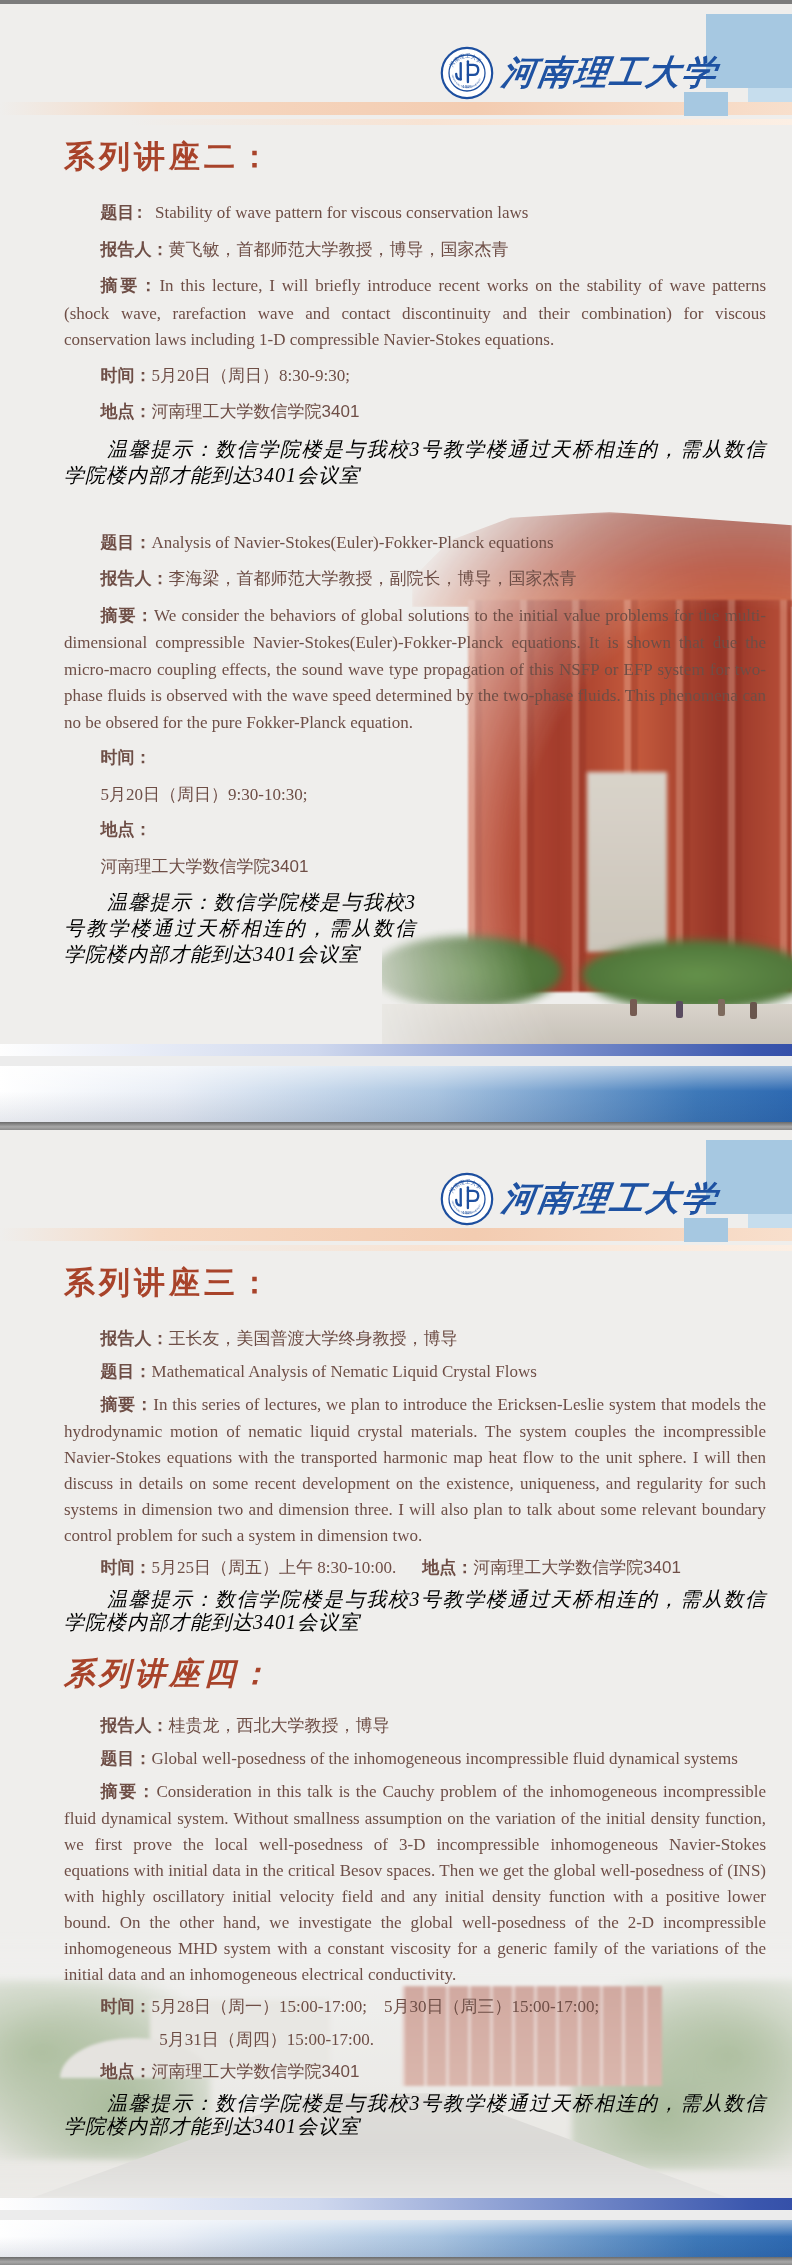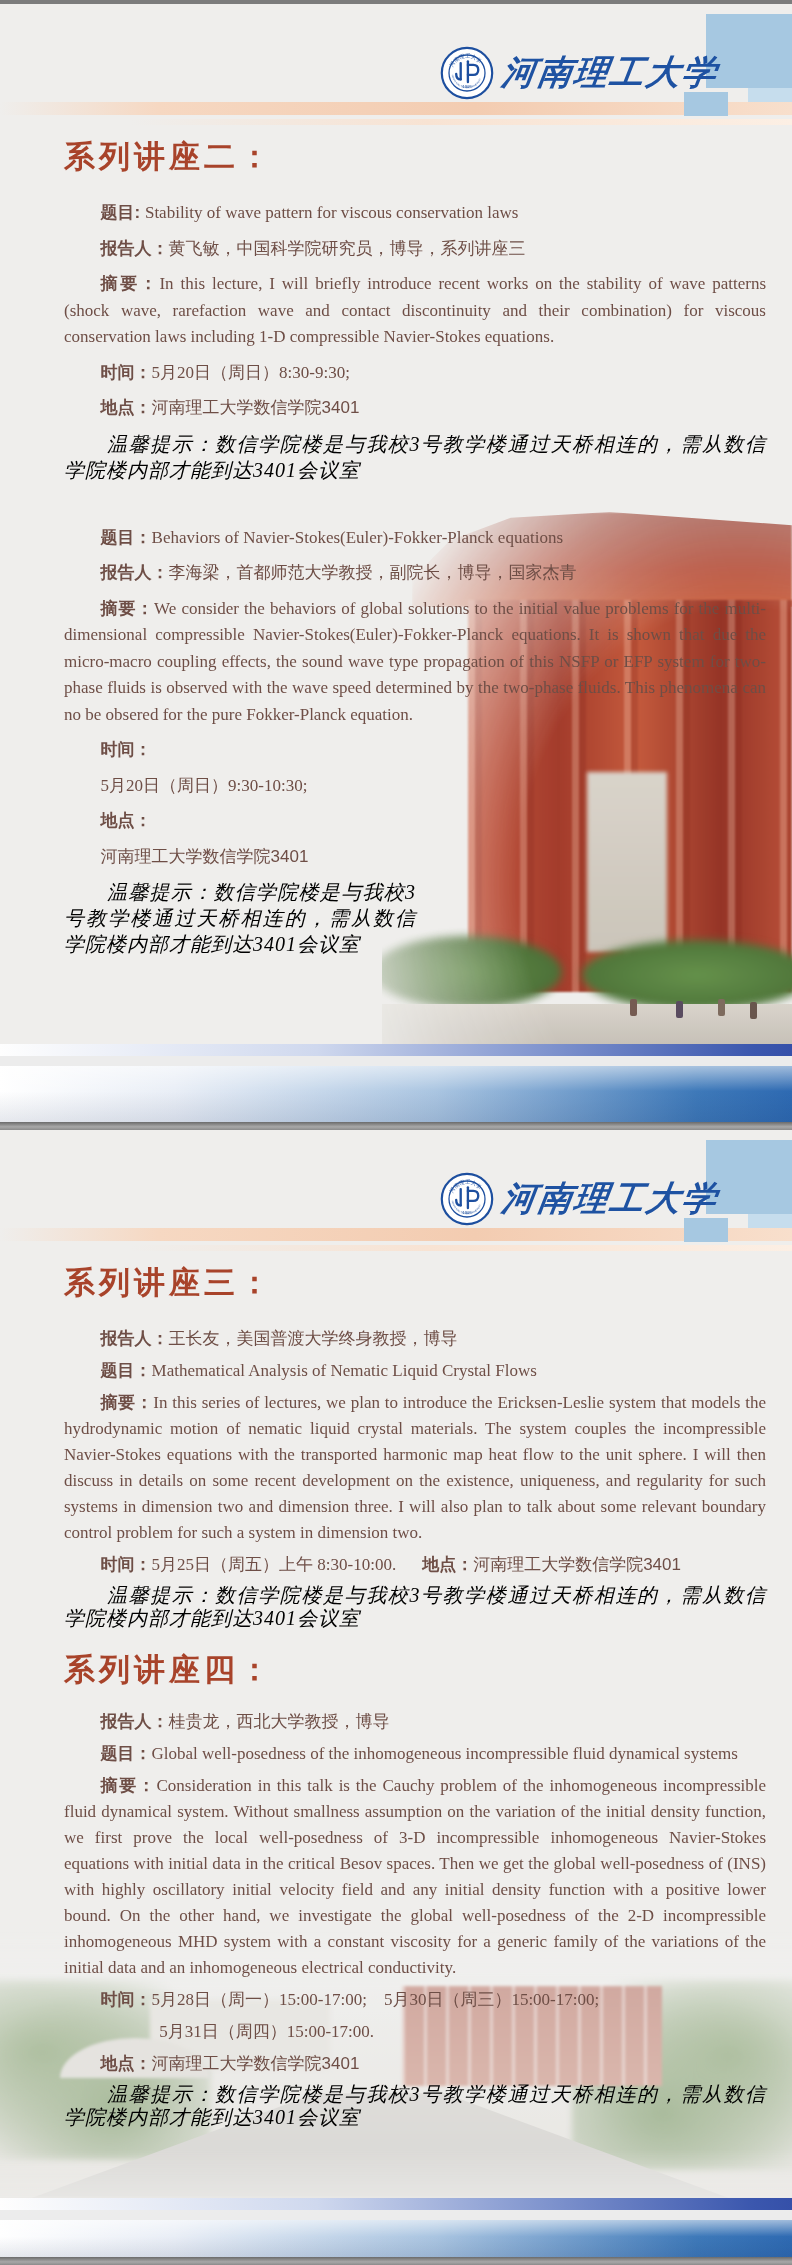--- a/index.html
+++ b/index.html
@@ -22,28 +22,28 @@
   .logo-row{position:absolute;top:42px;left:440px;display:flex;align-items:center;gap:8px;z-index:3;}
   .uniname{font-family:"DejaVu Serif", serif;font-style:italic;font-weight:bold;
     font-size:34px;color:#1e52a2;letter-spacing:2px;transform:skewX(-8deg);white-space:nowrap;}
 
   
   .content{position:absolute;top:126px;left:64px;right:26px;z-index:2;}
   h1.sec{font-family:"Liberation Sans", sans-serif;font-weight:bold;font-size:31px;
     color:#a8432a;letter-spacing:4px;margin:6px 0 22px 0;}
   .content p{margin:0 0 9px 0;font-size:17px;line-height:26.5px;color:#6e4e46;
     text-align:justify;text-indent:2.15em;}
-  .lbl{font-family:Liberation Sans, sans-serif;font-weight:600;}
+  .lbl{font-family:Liberation Mono, monospace;font-weight:600;}
   .zh{font-family:"Liberation Sans", sans-serif;}
   p.tip{font-style:italic;font-size:20px;letter-spacing:1px;line-height:26px;color:#000000;}
   p.gap-top{margin-top:42px;}
   .narrow{width:352px;}
   #page2 .content p{margin-bottom:6px;line-height:26px;}
   #page2 p.tip{line-height:22.5px;margin-bottom:3px;}
-  #page2 h1.sec4{margin:20px 0 18px 0;}
+  #page2 h1.sec4{margin:20px 0 18px 0;font-style:italic;}
   p.indent5{text-indent:5.6em;}
   .sp{display:inline-block;width:26px;}
 
   
   .photo-gate{position:absolute;top:468px;left:382px;width:410px;height:572px;z-index:1;opacity:.92;
     -webkit-mask-image:radial-gradient(130% 115% at 88% 72%, #000 42%, rgba(0,0,0,.55) 60%, transparent 78%);
     mask-image:radial-gradient(130% 115% at 88% 72%, #000 42%, rgba(0,0,0,.55) 60%, transparent 78%);}
   .g-roof{position:absolute;top:40px;left:30px;right:0;height:95px;
     background:linear-gradient(180deg,#8f2a1a,#b03a22 60%,#c85a38);
     clip-path:polygon(0 70%, 10% 30%, 26% 6%, 52% 0, 100% 14%, 100% 100%, 0 100%);filter:blur(1px);}
@@ -134,27 +134,27 @@
     <div class="g-bush1"></div>
     <div class="g-bush2"></div>
     <div class="g-ground"></div>
     <div class="g-people"></div>
   </div>
 
   <div class="content">
     <h1 class="sec">系列讲座二：</h1>
 
     <p><span class="lbl">题目: </span><span>Stability of wave pattern for viscous conservation laws</span></p>
-    <p><span class="lbl">报告人：</span><span class="zh">黄飞敏，中国科学院研究员，博导，系列讲座三</span></p>
+    <p><span class="lbl">报告人：</span><span class="zh">黄飞敏，首都师范大学教授，博导，国家杰青</span></p>
     <p><span class="lbl">摘要：</span><span>In this lecture, I will briefly introduce recent works on the stability of wave patterns (shock wave, rarefaction wave and contact discontinuity and their combination) for viscous conservation laws including 1-D compressible Navier-Stokes equations.</span></p>
     <p class="noj"><span class="lbl">时间：</span><span>5月20日（周日）8:30-9:30;</span></p>
     <p class="noj"><span class="lbl">地点：</span><span class="zh">河南理工大学数信学院3401</span></p>
     <p class="tip">温馨提示：数信学院楼是与我校3号教学楼通过天桥相连的，需从数信学院楼内部才能到达3401会议室</p>
 
-    <p class="gap-top"><span class="lbl">题目：</span><span>Behaviors of Navier-Stokes(Euler)-Fokker-Planck equations</span></p>
+    <p class="gap-top"><span class="lbl">题目：</span><span>Analysis of Navier-Stokes(Euler)-Fokker-Planck equations</span></p>
     <p><span class="lbl">报告人：</span><span class="zh">李海梁，首都师范大学教授，副院长，博导，国家杰青</span></p>
     <p><span class="lbl">摘要：</span><span>We consider the behaviors of global solutions to the initial value problems for the multi-dimensional compressible Navier-Stokes(Euler)-Fokker-Planck equations. It is shown that due the micro-macro coupling effects, the sound wave type propagation of this NSFP or EFP system for two-phase fluids is observed with the wave speed determined by the two-phase fluids. This phenomena can no be obsered for the pure Fokker-Planck equation.</span></p>
     <p><span class="lbl">时间：</span></p>
     <p><span>5月20日（周日）9:30-10:30;</span></p>
     <p><span class="lbl">地点：</span></p>
     <p><span class="zh">河南理工大学数信学院3401</span></p>
     <p class="tip narrow">温馨提示：数信学院楼是与我校3号教学楼通过天桥相连的，需从数信学院楼内部才能到达3401会议室</p>
   </div>
 
   <div class="bar-thin"></div>

